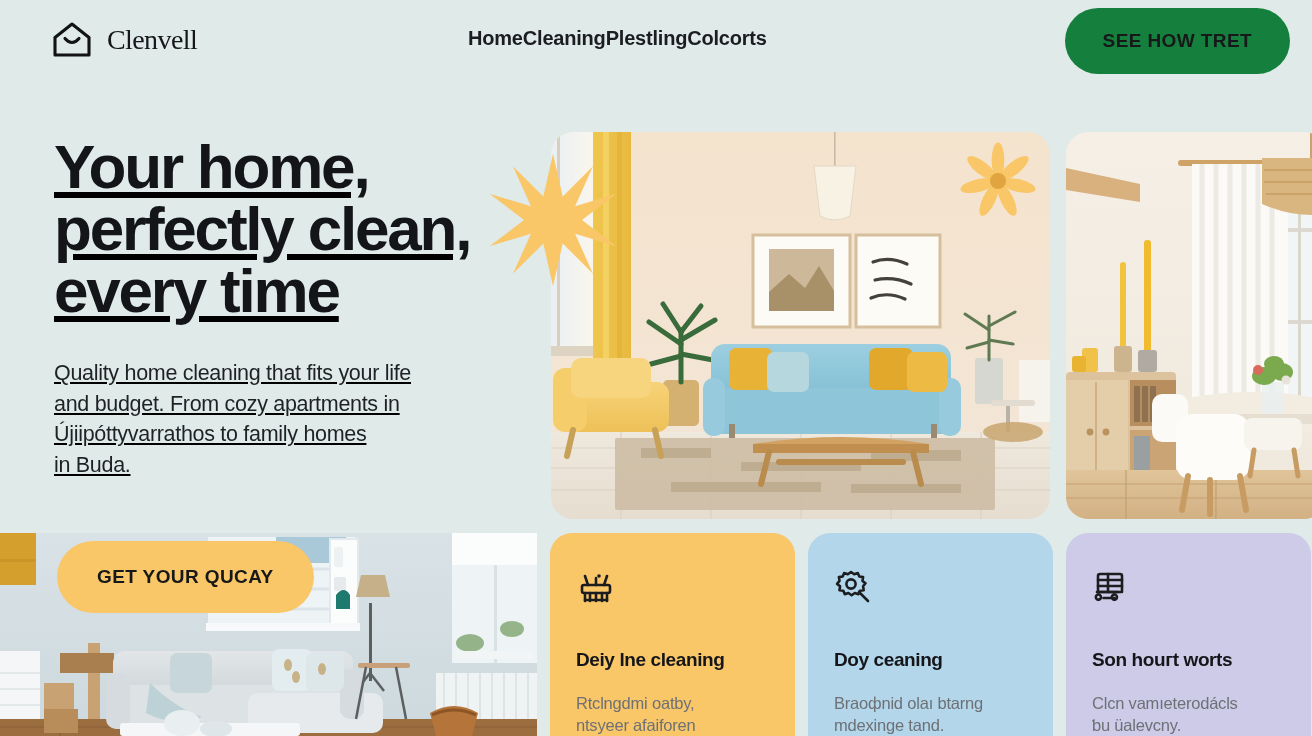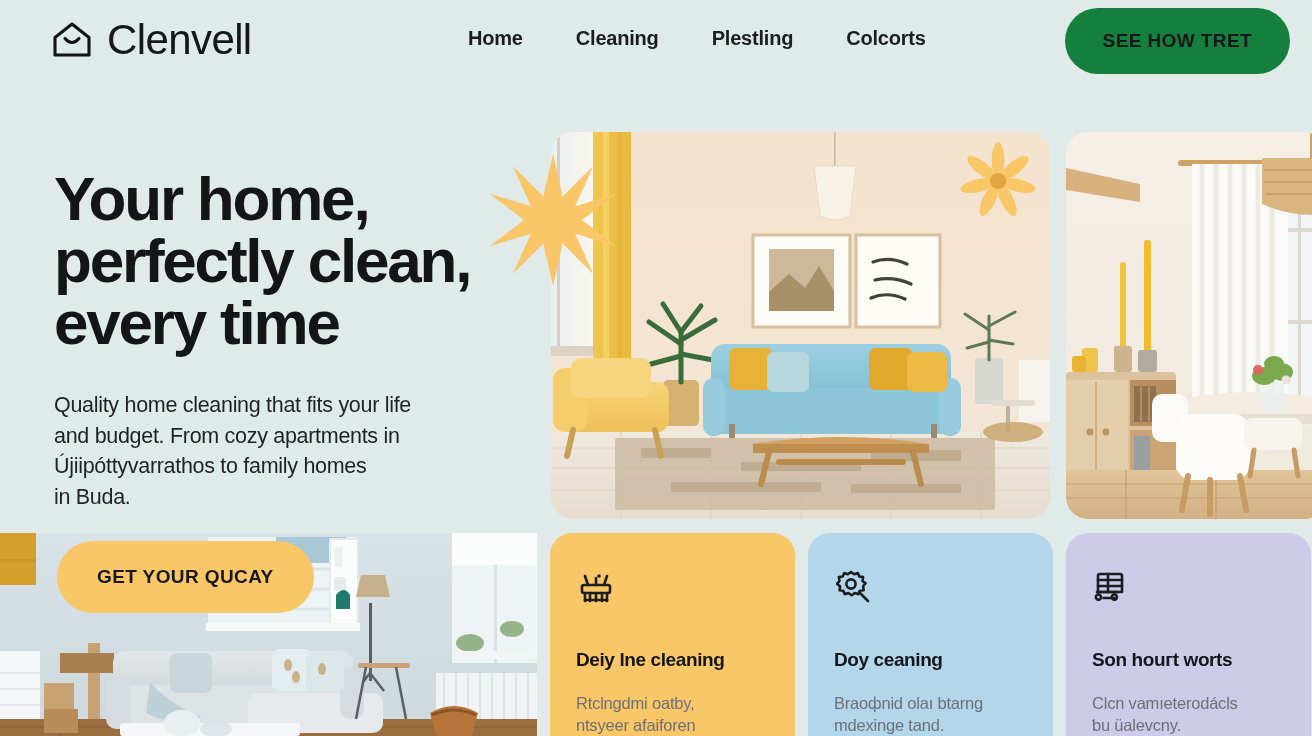--- a/index.html
+++ b/index.html
@@ -23,45 +23,45 @@
     width: 1312px; height: 82px;
     display: flex; align-items: center;
     z-index: 40;
   }
   .brand {
     position: absolute; left: 50px; top: 18px;
     display: flex; align-items: center; gap: 13px;
   }
   .brand-mark { width: 44px; height: 44px; display: block; }
   .brand-name {
-    font-size: 42px; font-weight: 400; color: #15171a;
-    letter-spacing: -0.6px; line-height: 1;
+    font-size: 28px; font-weight: 400; color: #15171a;
+    letter-spacing: -0.6px; line-height: 1; font-family: Liberation Serif, serif;
   }
   .nav {
     position: absolute; left: 468px; top: 27px;
-    display: flex; align-items: center; gap: 53px;
+    display: flex; align-items: center; 
   }
   .nav-item {
     font-size: 20px; font-weight: 700; color: #1b1d20;
     letter-spacing: -0.2px; cursor: pointer; white-space: nowrap;
   }
   .header-cta {
     position: absolute; right: 22px; top: 8px;
     height: 66px; padding: 0 38px;
     background: #15803d; color: #17181a;
     border: none; border-radius: 34px;
     font-family: "Liberation Sans", sans-serif;
     font-size: 19px; font-weight: 700; letter-spacing: 0.4px;
     cursor: pointer; white-space: nowrap;
   }
 
   
   .hero-left {
-    position: absolute; left: 54px; top: 168px;
-    width: 440px; z-index: 20;
+    position: absolute; left: 54px; top: 136px;
+    width: 440px; z-index: 20; text-decoration: underline;
   }
   .hero-title {
     font-size: 62px; font-weight: 700; color: #131518;
     line-height: 1.0; letter-spacing: -2.2px;
     white-space: pre-line;
   }
   .hero-sub {
     margin-top: 36px;
     font-size: 21.5px; font-weight: 400; color: #1f2225;
     line-height: 1.43; letter-spacing: -0.3px;

